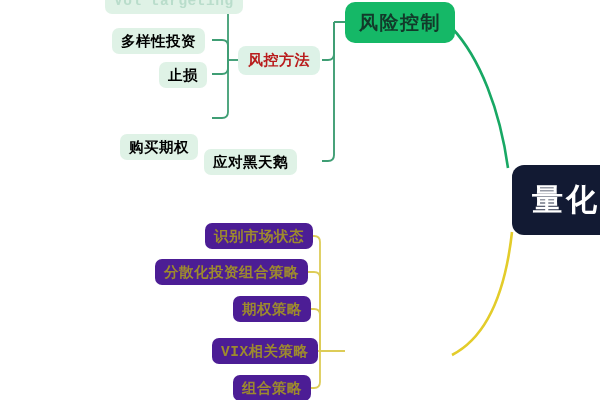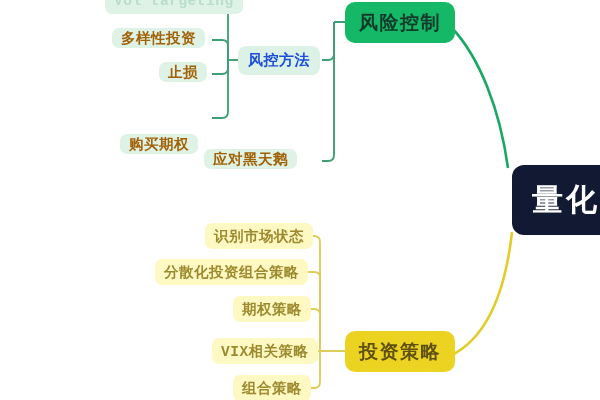--- a/index.html
+++ b/index.html
@@ -31,35 +31,35 @@
     align-items: center;
     justify-content: center;
     white-space: nowrap;
     border-radius: 7px;
     letter-spacing: 0.5px;
   }
 
   
   .leaf-green {
     background: #dff2e6;
-    color: #a16207;
+    color: #000000;
     font-size: 14.5px;
     font-weight: 600;
-    height: 20px;
+    height: 26px;
     padding: 0 9px;
     border-radius: 7px;
   }
   .leaf-green.faded {
     color: #b9ddcb;
   }
 
   
   .mid-green {
     background: #ddf2e7;
-    color: #1d4ed8;
+    color: #b91c1c;
     font-size: 15px;
     font-weight: 600;
     height: 29px;
     padding: 0 10px;
     border-radius: 8px;
   }
 
   
   .branch-green {
     background: #15b867;
@@ -68,21 +68,21 @@
     font-weight: 700;
     height: 41px;
     padding: 0 14px;
     border-radius: 10px;
     letter-spacing: 1.5px;
     text-align: right;
   }
 
   
   .leaf-yellow {
-    background: #fef9c3;
+    background: #4c1d95;
     color: #9d8a2e;
     font-size: 14.5px;
     font-weight: 600;
     height: 26px;
     padding: 4px 9px;
     border-radius: 7px;
   }
 
   
   .branch-yellow {
@@ -158,17 +158,16 @@
   <div class="node leaf-yellow" style="left:205px; top:223px;">识别市场状态</div>
 
   <div class="node leaf-yellow" style="left:155px; top:259px;">分散化投资组合策略</div>
 
   <div class="node leaf-yellow" style="left:233px; top:296px;text-align:right;">期权策略</div>
 
   <div class="node leaf-yellow" style="left:233px; top:375px;">组合策略</div>
 
   <div class="node leaf-yellow" style="left:212px; top:338px;">VIX相关策略</div>
 
-  <div class="node branch-yellow" style="left:345px; top:331px;">投资策略</div>
 
   <div class="node root-node" style="left:512px; top:165px; width:110px;">量化</div>
 
 </div>
 
 </body></html>

